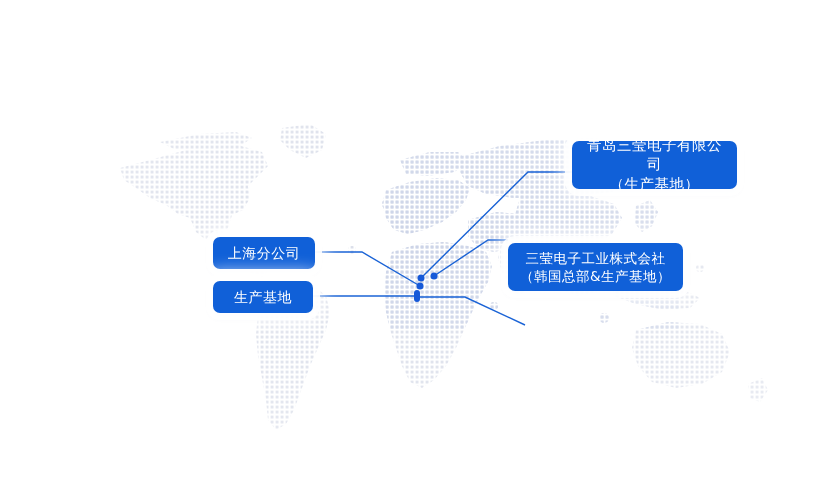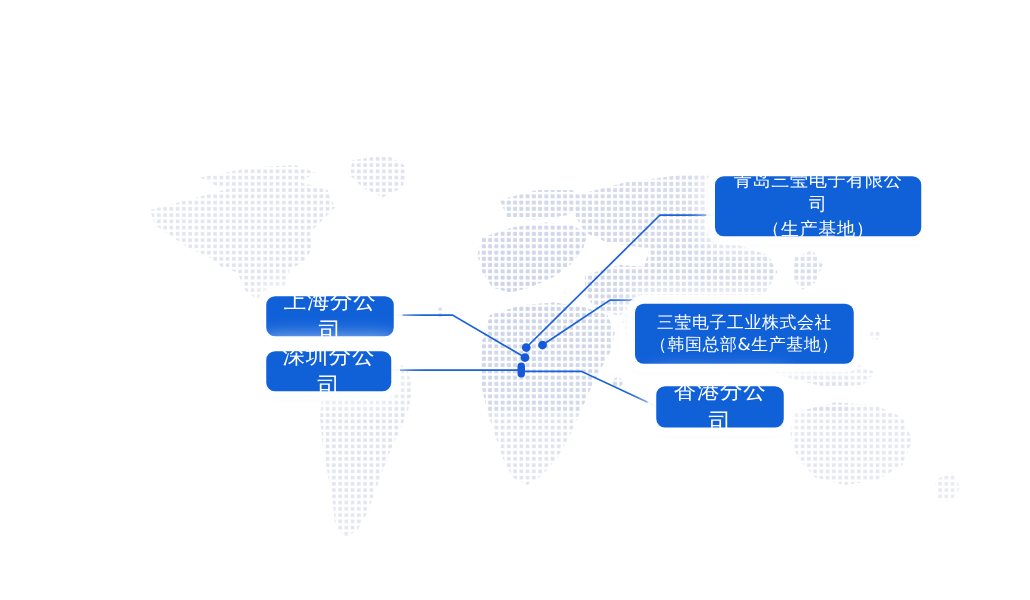--- a/index.html
+++ b/index.html
@@ -64,21 +64,21 @@
     line-height:1.35;
     letter-spacing:0.5px;
     white-space:pre-line;
     box-shadow:0 0 0 7px rgba(255,255,255,0.88),
                0 0 16px 10px rgba(255,255,255,0.75),
                0 2px 7px rgba(26,84,190,0.30);
   }
   .label-box .label-text{display:block;padding:0 10px;}
   .size-lg{font-size:14.5px;}
   .size-md{font-size:13.5px;margin-top:25px;}
-  .size-sm{font-size:18px;}
+  .size-sm{font-size:14px;}
 
   
   #label-qingdao{left:572px;top:141px;width:165px;height:48px;}
   #label-korea  {left:508px;top:218px;width:175px;height:48px;}
   #label-shanghai{left:213px;top:237px;width:102px;height:32px;}
   #label-shenzhen{left:213px;top:281px;width:100px;height:32px;}
   #label-hongkong{left:525px;top:309px;width:102px;height:33px;}
 </style>
 </head>
 <body>
@@ -194,20 +194,17 @@
   <div class="label-box size-md" id="label-korea">
     <span class="label-text">三莹电子工业株式会社
 （韩国总部&amp;生产基地）</span>
   </div>
 
   <div class="label-box size-sm" id="label-shanghai">
     <span class="label-text">上海分公司</span>
   </div>
 
   <div class="label-box size-sm" id="label-shenzhen">
-    <span class="label-text">深圳分公司</span>
-  </div>
-
-  <div class="label-box size-sm" id="label-hongkong">
-    <span class="label-text">香港分公司</span>
-  </div>
+    <span class="label-text">生产基地</span>
+  </div>
+
 
 </div>
 
 </body></html>

